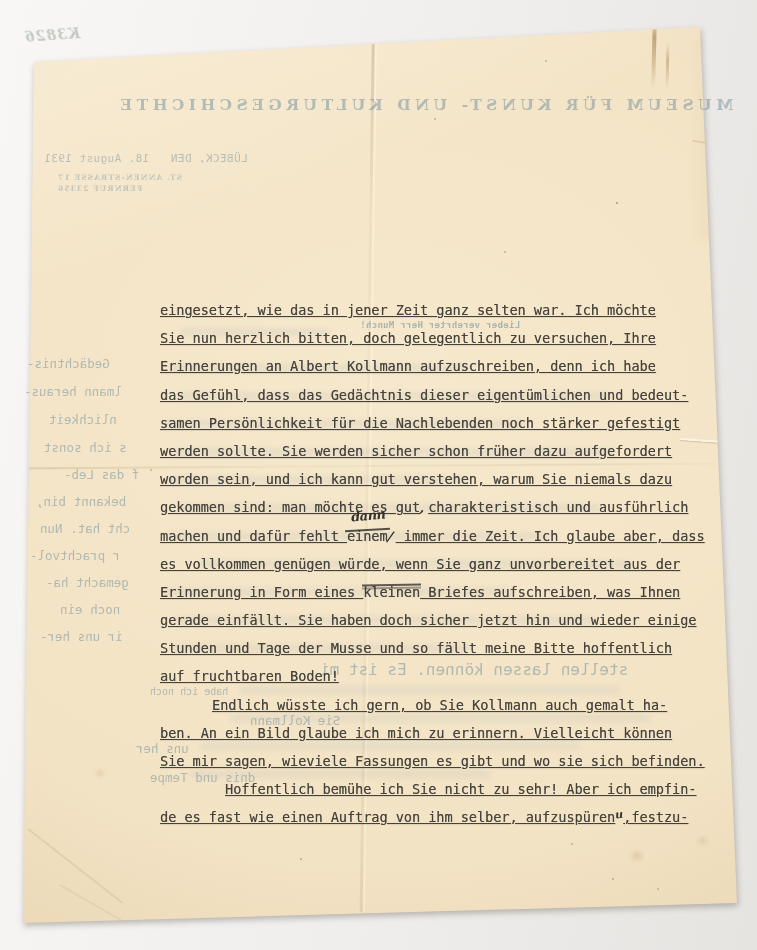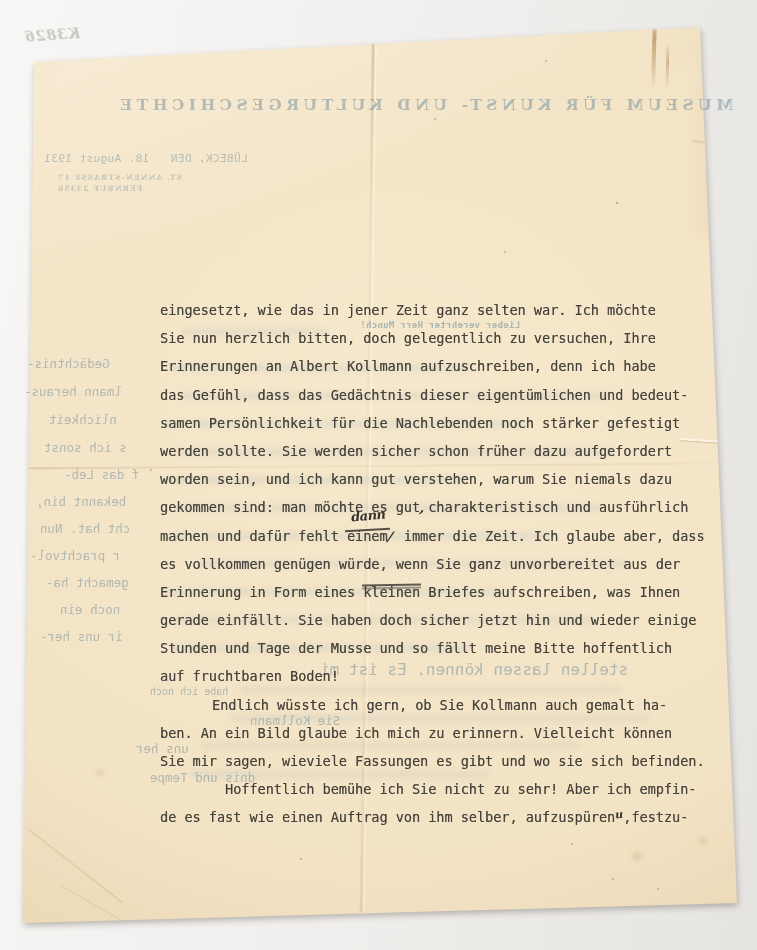--- a/index.html
+++ b/index.html
@@ -49,21 +49,21 @@
   .g-phone{left:57px;top:184px;font:700 7.5px "DejaVu Serif",serif;letter-spacing:1.1px;color:rgba(124,150,160,0.42);}
   .g-salut{left:360px;top:320px;font:700 9px "DejaVu Sans Mono",monospace;letter-spacing:0.3px;color:rgba(116,146,158,0.6);}
   .catalog-mark{position:absolute;left:24px;top:27px;font:italic 600 14px "DejaVu Serif",serif;
           letter-spacing:1px;color:rgba(148,156,148,0.5);transform:scaleX(-1) rotate(4deg);filter:blur(0.3px);}
   .ghost-frag{position:absolute;font-family:"DejaVu Sans Mono",monospace;color:rgba(120,148,158,0.55);
           white-space:pre;transform:scaleX(-1);filter:blur(0.45px);}
   .smudge{position:absolute;height:8px;background:rgba(136,162,172,0.12);filter:blur(2px);border-radius:4px;}
   
   .typed-layer{position:absolute;left:160px;top:296px;z-index:3;
           font:13.5px/28.2px "DejaVu Sans Mono",monospace;color:#45423c;
-          text-shadow:0.2px 0.2px 0.4px rgba(69,66,60,0.6);white-space:pre;}
+          text-shadow:0.2px 0.2px 0.4px rgba(69,66,60,0.6);white-space:pre;text-decoration:underline;}
   .tline{height:28.2px;}
   .hand-mark{font:italic 700 14px "DejaVu Serif",serif;color:#383631;display:inline-block;width:8.13px;
           transform:translateY(0.5px) rotate(8deg);text-shadow:none;}
   .sw{position:relative;display:inline-block;}
   .strike,.strike2{position:relative;display:inline-block;}
   .strike::after{content:"";position:absolute;left:-2px;right:-2px;top:7.5px;height:1.5px;
           background:rgba(56,53,47,0.85);transform:rotate(-3deg);}
   .strike2::after{content:"";position:absolute;left:-1px;right:-1px;top:6px;height:2px;
           background:rgba(56,53,47,0.8);box-shadow:0 3px 0 rgba(56,53,47,0.45);transform:rotate(-1deg);}
   .hand-insert{position:absolute;left:4px;top:-14px;font:italic 700 13px "DejaVu Serif",serif;color:#34322d;

